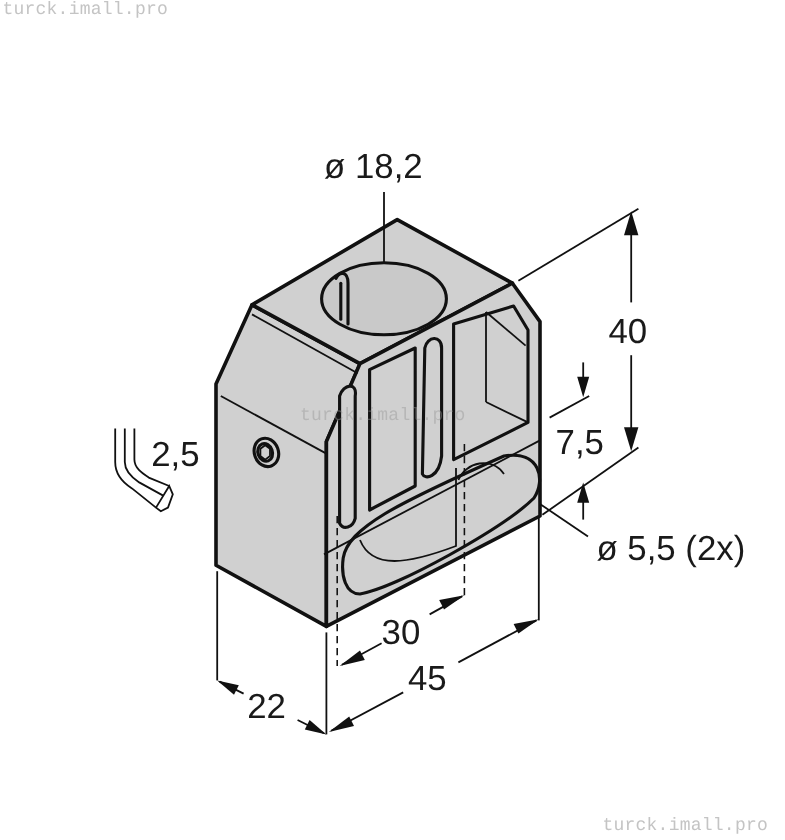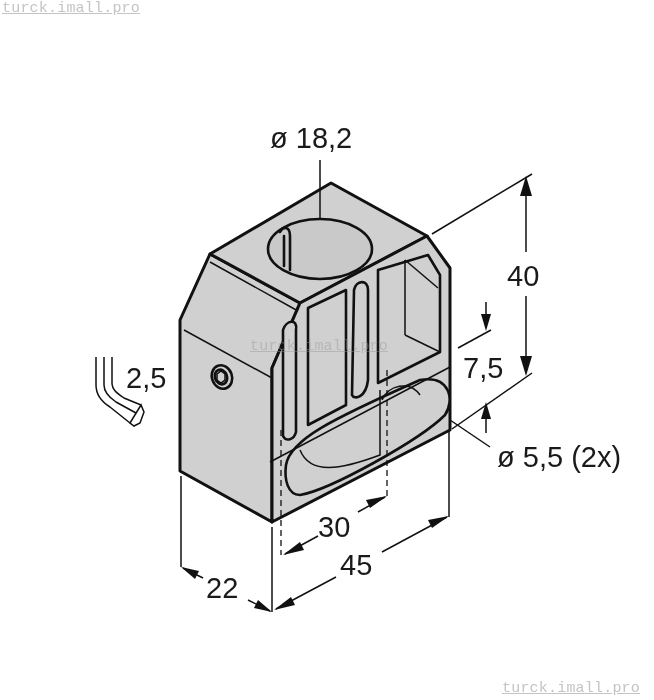--- a/index.html
+++ b/index.html
@@ -4,21 +4,20 @@
 <style>
   html, body { margin: 0; padding: 0; background: #ffffff; }
   body { width: 654px; height: 700px; position: relative; overflow: hidden; }
   .wm {
     position: absolute;
     font-family: "Liberation Mono", "DejaVu Sans Mono", monospace;
     font-size: 15px;
     color: #c4c4c4;
     white-space: nowrap;
     letter-spacing: 0.2px;
-    text-decoration: underline;
   }
   .wm-tl { left: 2px; top: 0px; }
   .wm-br { left: 502px; top: 680px; }
   .wm-mid { left: 250px; top: 338px; color: rgba(150,150,150,0.45); }
   svg { position: absolute; left: 0; top: 0; }
   .dim {
     font-family: "Liberation Sans", "DejaVu Sans", sans-serif;
     font-size: 29px;
     fill: #1a1a1a;
   }

